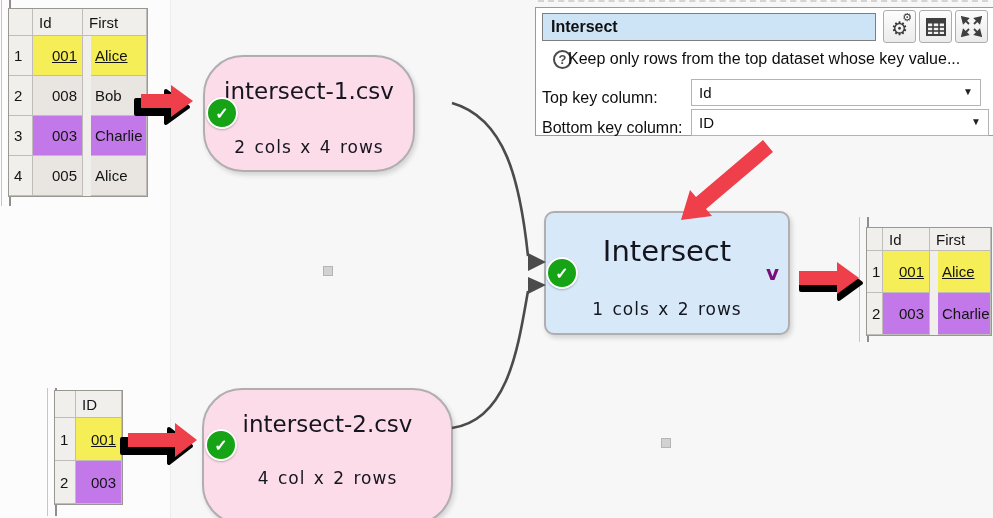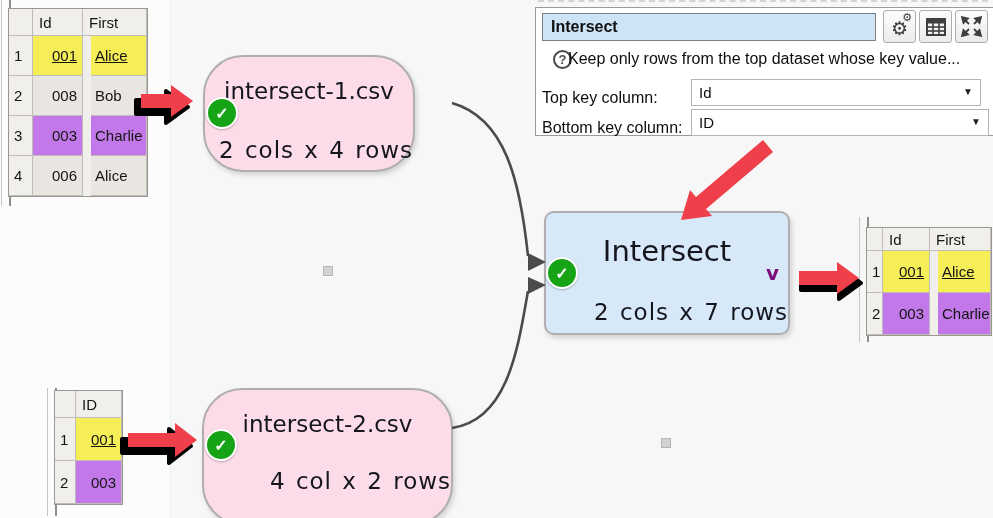--- a/index.html
+++ b/index.html
@@ -31,23 +31,23 @@
   .l{padding-left:4px;margin-left:8px;}
   .y{background:var(--row-yellow);text-decoration:underline;} .p{background:var(--row-purple);} .g{background:var(--row-gray);}
 
   
   .node{position:absolute;border:2px solid var(--node-border);
     box-shadow:2px 3px 5px rgba(0,0,0,.15);z-index:10;box-sizing:border-box;}
   .node.pink{background:var(--node-pink);border-radius:40px;}
   .node.blue{background:var(--node-blue);border-radius:10px;}
   .node .ntitle{position:absolute;width:100%;text-align:center;
     font-family:"DejaVu Sans",sans-serif;color:var(--node-text);}
-  .node .nsub{position:absolute;width:100%;text-align:right;
+  .node .nsub{position:absolute;width:100%;text-align:center;
     font-family:"DejaVu Sans",sans-serif;color:var(--node-text);
-    font-size:23px;letter-spacing:1px;word-spacing:2px;}
+    font-size:17px;letter-spacing:1px;word-spacing:2px;}
   .check{position:absolute;width:28px;height:28px;border-radius:50%;
     background:var(--check-green);border:2px solid #fff;color:#fff;
     display:flex;align-items:center;justify-content:center;
     font-size:16px;font-weight:bold;box-shadow:0 1px 2px rgba(0,0,0,.25);}
   .caret{position:absolute;color:var(--caret-purple);font-weight:bold;font-size:20px;
     font-family:"DejaVu Sans",sans-serif;}
 
   
   .overlay{position:absolute;left:0;top:0;z-index:30;pointer-events:none;}
   .conn{stroke:var(--connector);fill:none;stroke-width:2.6px;}
@@ -102,21 +102,21 @@
     <div class="cell num">1</div>
     <div class="cell r y">001</div>
     <div class="cell l y">Alice</div>
     <div class="cell num">2</div>
     <div class="cell r g">008</div>
     <div class="cell l g">Bob</div>
     <div class="cell num">3</div>
     <div class="cell r p">003</div>
     <div class="cell l p">Charlie</div>
     <div class="cell num">4</div>
-    <div class="cell r g">006</div>
+    <div class="cell r g">005</div>
     <div class="cell l g">Alice</div>
   </div>
 
   <div class="dtable" style="left:54px;top:390px;grid-template-columns:21px 46px;grid-template-rows:27px 43px 43px;">
     <div class="cell hdr"></div>
     <div class="cell hdr">ID</div>
     <div class="cell num">1</div>
     <div class="cell r y">001</div>
     <div class="cell num">2</div>
     <div class="cell r p">003</div>
@@ -141,21 +141,21 @@
   </div>
 
   <div class="node pink" style="left:202px;top:388px;width:251px;height:137px;">
     <div class="ntitle" style="top:21px;font-size:23px;">intersect-2.csv</div>
     <div class="nsub" style="top:78px;">4 col x 2 rows</div>
     <div class="check" style="left:1px;top:39px;">✓</div>
   </div>
 
   <div class="node blue" style="left:544px;top:211px;width:246px;height:124px;">
     <div class="ntitle" style="top:21px;font-size:29px;">Intersect</div>
-    <div class="nsub" style="top:86px;">2 cols x 7 rows</div>
+    <div class="nsub" style="top:86px;">1 cols x 2 rows</div>
     <div class="check" style="left:0px;top:44px;">✓</div>
     <div class="caret" style="right:9px;top:48px;">v</div>
   </div>
 
   <svg class="overlay" width="993" height="518" viewBox="0 0 993 518">
     <path class="conn" d="M452,103 C505,118 520,180 528,256"></path>
     <polygon class="conn-head" points="528,253 546,262 528,271"></polygon>
     <path class="conn" d="M452,428 C508,420 518,348 528,291"></path>
     <polygon class="conn-head" points="528,277 546,285 528,294"></polygon>
 

